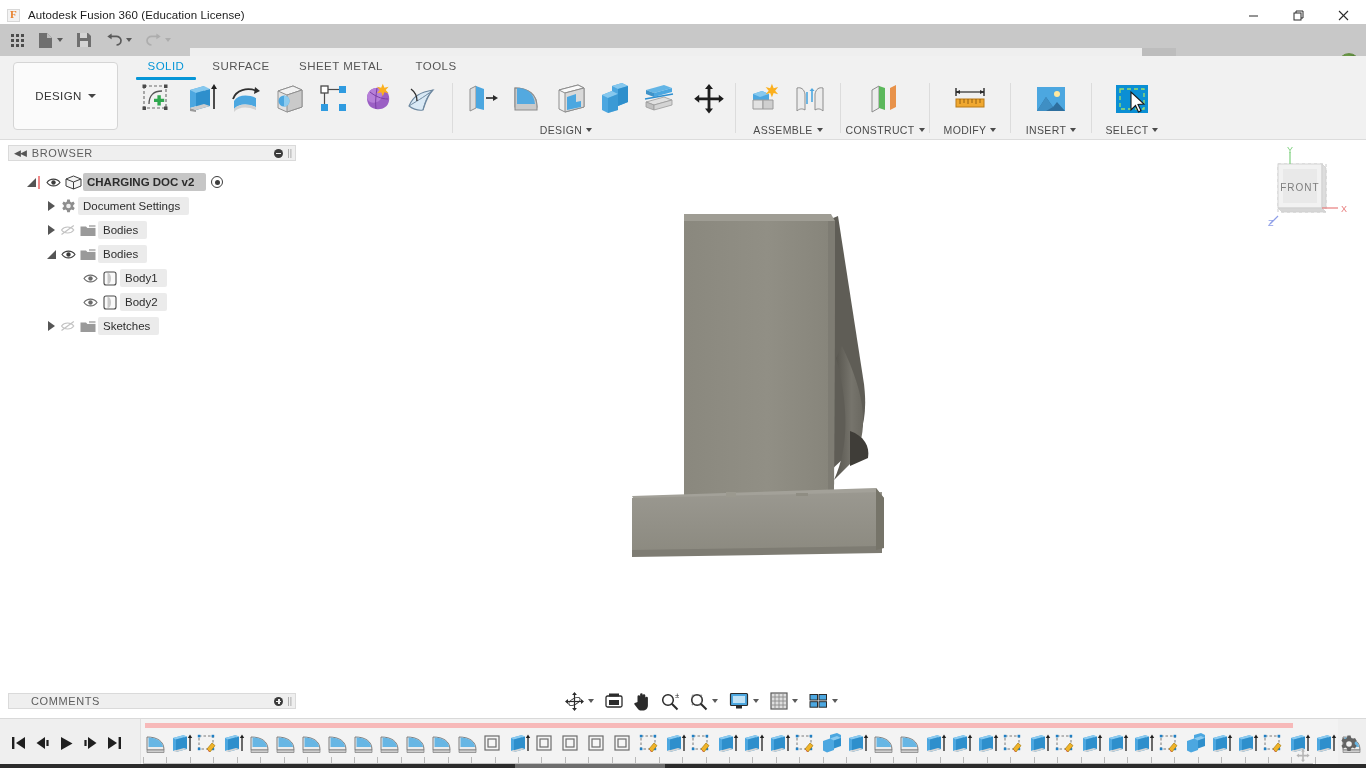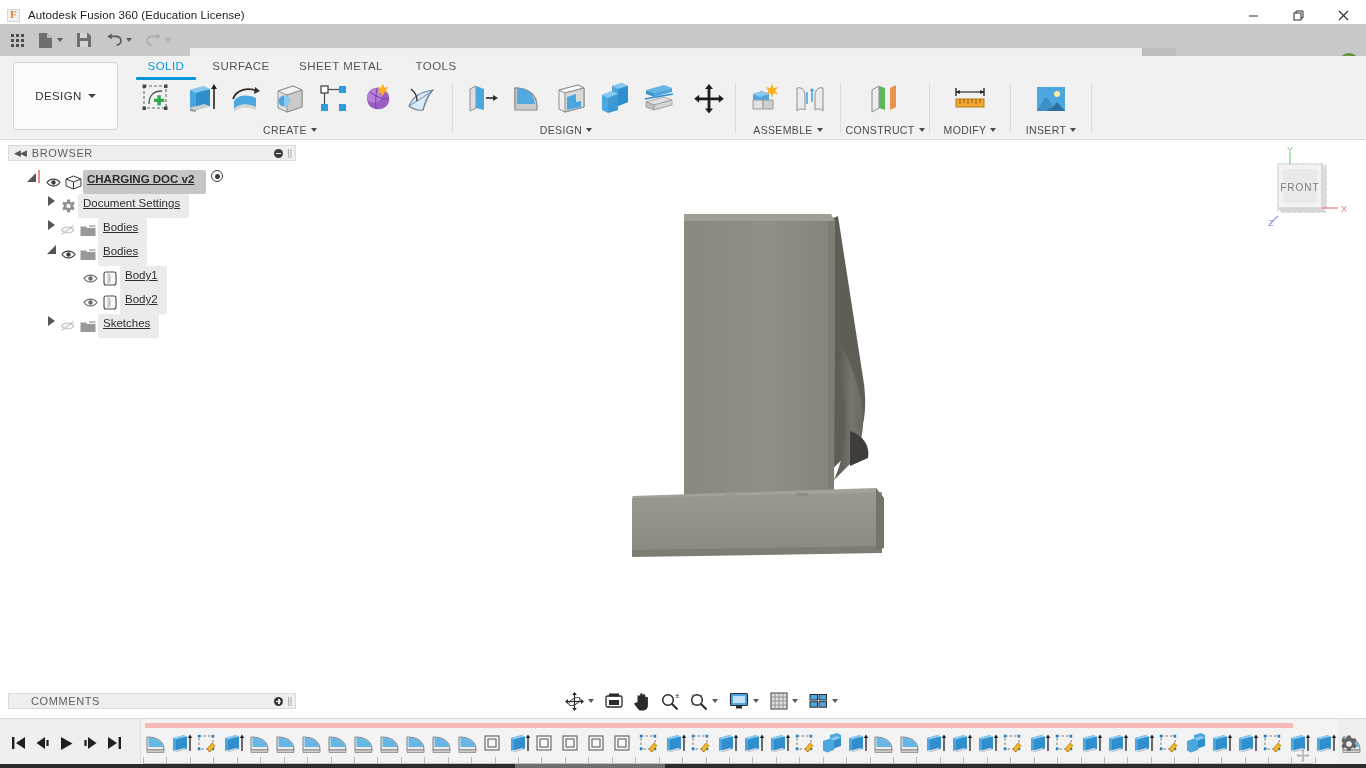--- a/index.html
+++ b/index.html
@@ -162,21 +162,21 @@
     background: #efefef;
   }
   .circ-btn.plus::before {
     content: ""; position: absolute; left: 3.7px; top: 2px; width: 1.5px; height: 5px;
     background: #efefef;
   }
   .grip { font-size: 9px; color: #999; margin-right: 3px; }
 
   .tree { position: absolute; left: 8px; top: 170px; width: 290px; }
   .tnode {
-    display: flex; height: 24px; font-size: 11.5px; color: #2d2d2d; text-decoration: underline;
+    display: flex; align-items: center; height: 24px; font-size: 11.5px; color: #2d2d2d;
   }
   .tnode .lbl {
     background: #ebebeb; padding: 3px 9px 3px 5px; border-radius: 2px; white-space: nowrap;
   }
   .tnode.root .lbl {
     background: #c6c6c6; font-weight: bold; color: #2b2b2b;
     padding: 3px 12px 3px 4px;
   }
   .tri {
     width: 14px; height: 14px; display: flex; align-items: center; justify-content: center; flex: none;
@@ -476,24 +476,20 @@
             </svg>
           </div>
           <div class="tool">
             <svg width="34" height="34" viewBox="0 0 34 34">
               <path d="M4 24 C8 14 16 10 28 8 C22 14 20 22 18 28 C12 29 8 27 4 24 z" fill="#d9e9f5" stroke="#6d88a0" stroke-width="1.1"></path>
               <path d="M4 24 C10 20 18 16 28 8" fill="none" stroke="#6d88a0" stroke-width="1"></path>
               <path d="M18 28 C20 20 22 14 28 8" fill="none" stroke="#6d88a0" stroke-width="1"></path>
               <path d="M6 7 C10 10 12 14 12 19" fill="none" stroke="#2f2f2f" stroke-width="1.4"></path>
             </svg>
           </div>
-        </div>
-        <div class="panel-lbl">
-          <span>CREATE</span>
-          <span class="caret-dk"></span>
         </div>
       </div>
 
       <div class="panel-div"></div>
 
       <div class="panel">
         <div class="panel-row">
           <div class="tool">
             <svg width="34" height="34" viewBox="0 0 34 34">
               <path d="M4 7 L10 4 L10 26 L4 29 z" fill="#dedede" stroke="#8e8e8e" stroke-width="1"></path>
@@ -641,20 +637,35 @@
           </div>
         </div>
         <div class="panel-lbl">
           <span>INSERT</span>
           <span class="caret-dk"></span>
         </div>
       </div>
 
       <div class="panel-div"></div>
 
+      <div class="panel">
+        <div class="panel-row" style="padding:0 16px">
+          <div class="tool">
+            <svg width="34" height="32" viewBox="0 0 34 32">
+              <rect x="1" y="2" width="32" height="28" fill="#0b8fd4"></rect>
+              <rect x="5" y="6" width="24" height="20" fill="none" stroke="#9fe06a" stroke-width="1.3" stroke-dasharray="4 3"></rect>
+              <path d="M16 9 L16 27 L20.5 22.5 L23.5 29 L26 27.7 L23 21.4 L29 21 z" fill="#ffffff" stroke="#1a1a1a" stroke-width="1.1"></path>
+            </svg>
+          </div>
+        </div>
+        <div class="panel-lbl">
+          <span>SELECT</span>
+          <span class="caret-dk"></span>
+        </div>
+      </div>
 
     </div>
   </div>
 
   <div class="browser-hdr">
     <span class="brw-collapse">◀◀</span>
     <span class="brw-title">BROWSER</span>
     <span class="brw-right">
       <span class="circ-btn"></span>
       <span class="grip">||</span>

